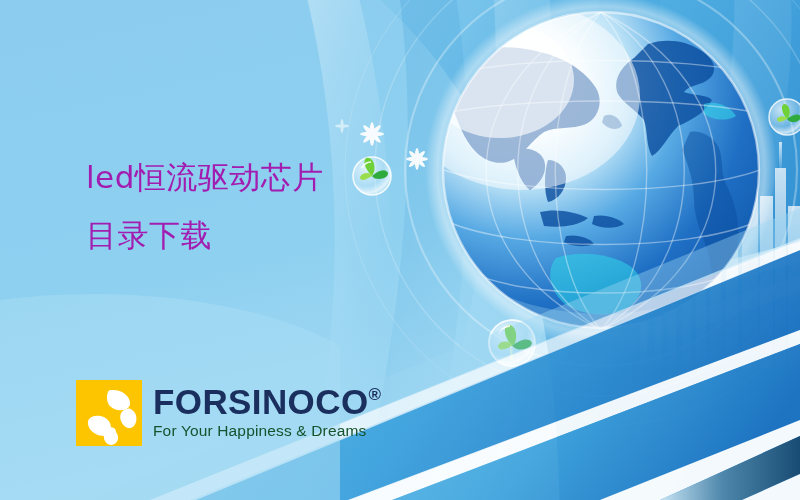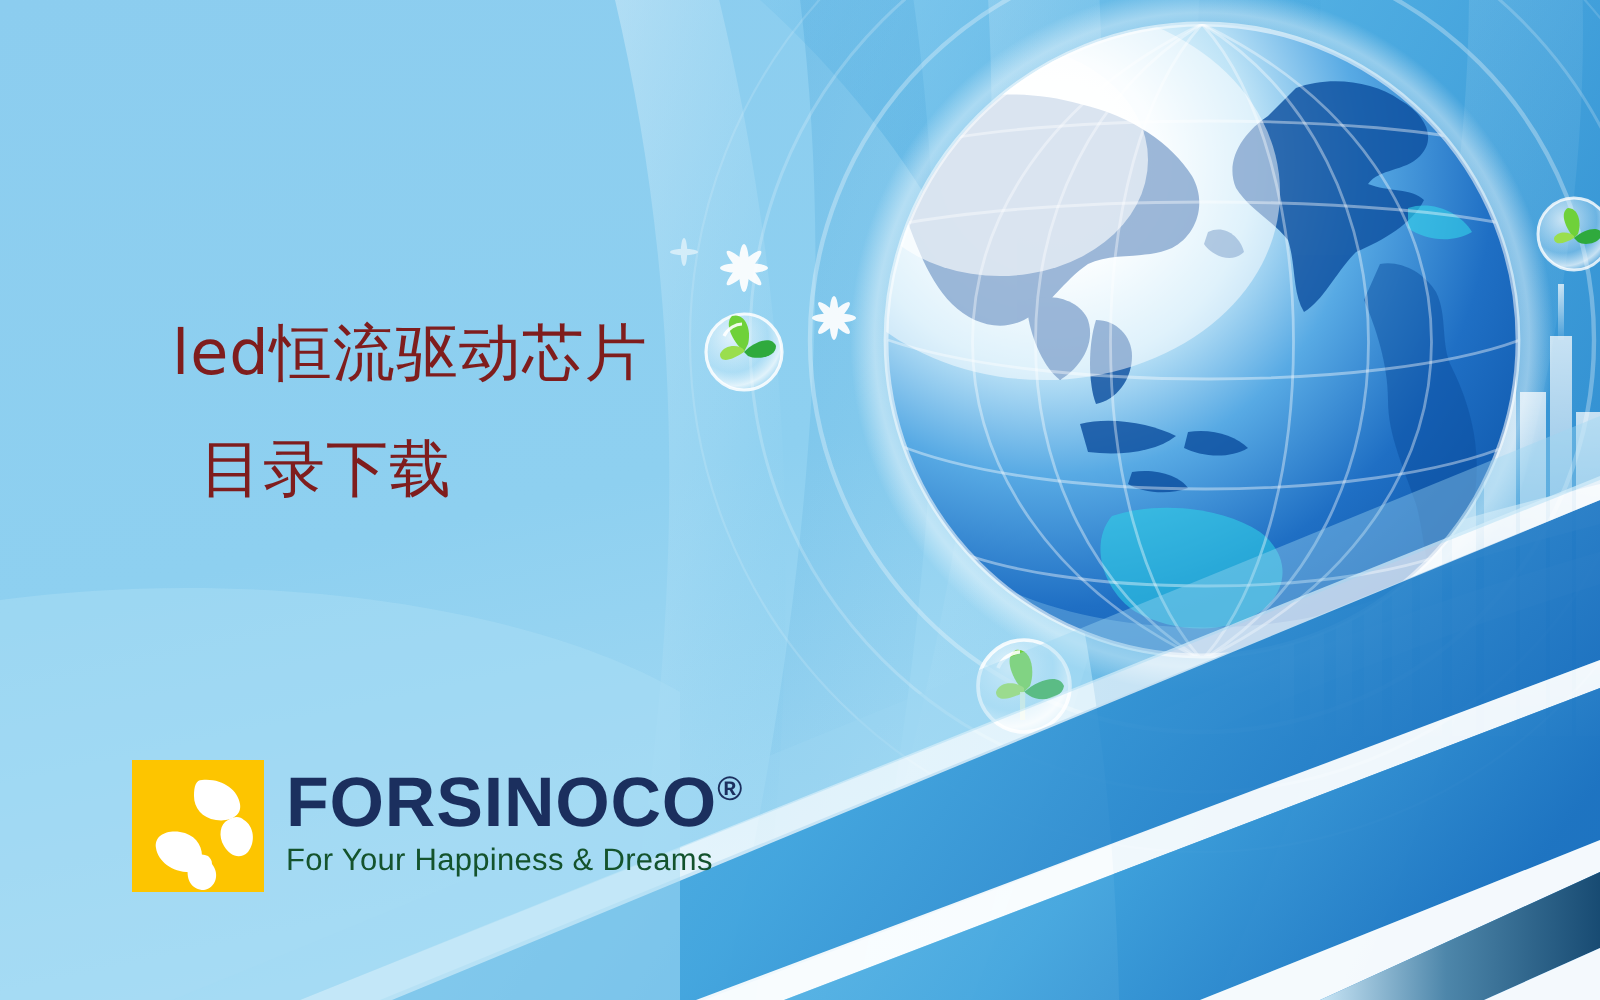--- a/index.html
+++ b/index.html
@@ -13,33 +13,33 @@
     background:#8acdef;
   }
   #bg-svg { position:absolute; inset:0; width:800px; height:500px; display:block; }
 
   
   #headline {
     position:absolute; left:86px; top:162px;
     z-index:40; pointer-events:none;
   }
   #headline .line {
-    color:#7f1d1d;
+    color:#a21caf;
     font-size:31px;
     line-height:1.0;
     letter-spacing:0.5px;
     white-space:nowrap;
     font-family:"DejaVu Sans", sans-serif;
   }
   #headline .line1 { margin-bottom:27px; }
-  #headline .line2 { margin-left:14px; }
+  #headline .line2 { }
 
   
   #logo-lockup {
-    position:absolute; left:66px; top:380px;
+    position:absolute; left:76px; top:380px;
     z-index:40; display:flex; align-items:flex-start;
   }
   #logo-mark {
     width:66px; height:66px; background:#fdc500;
     position:relative; flex:0 0 auto;
   }
   #logo-mark svg { position:absolute; inset:0; width:66px; height:66px; }
   #logo-text { margin-left:11px; padding-top:5px; }
   #brand-name {
     color:#1b2f5e; font-size:35px; font-weight:bold;

